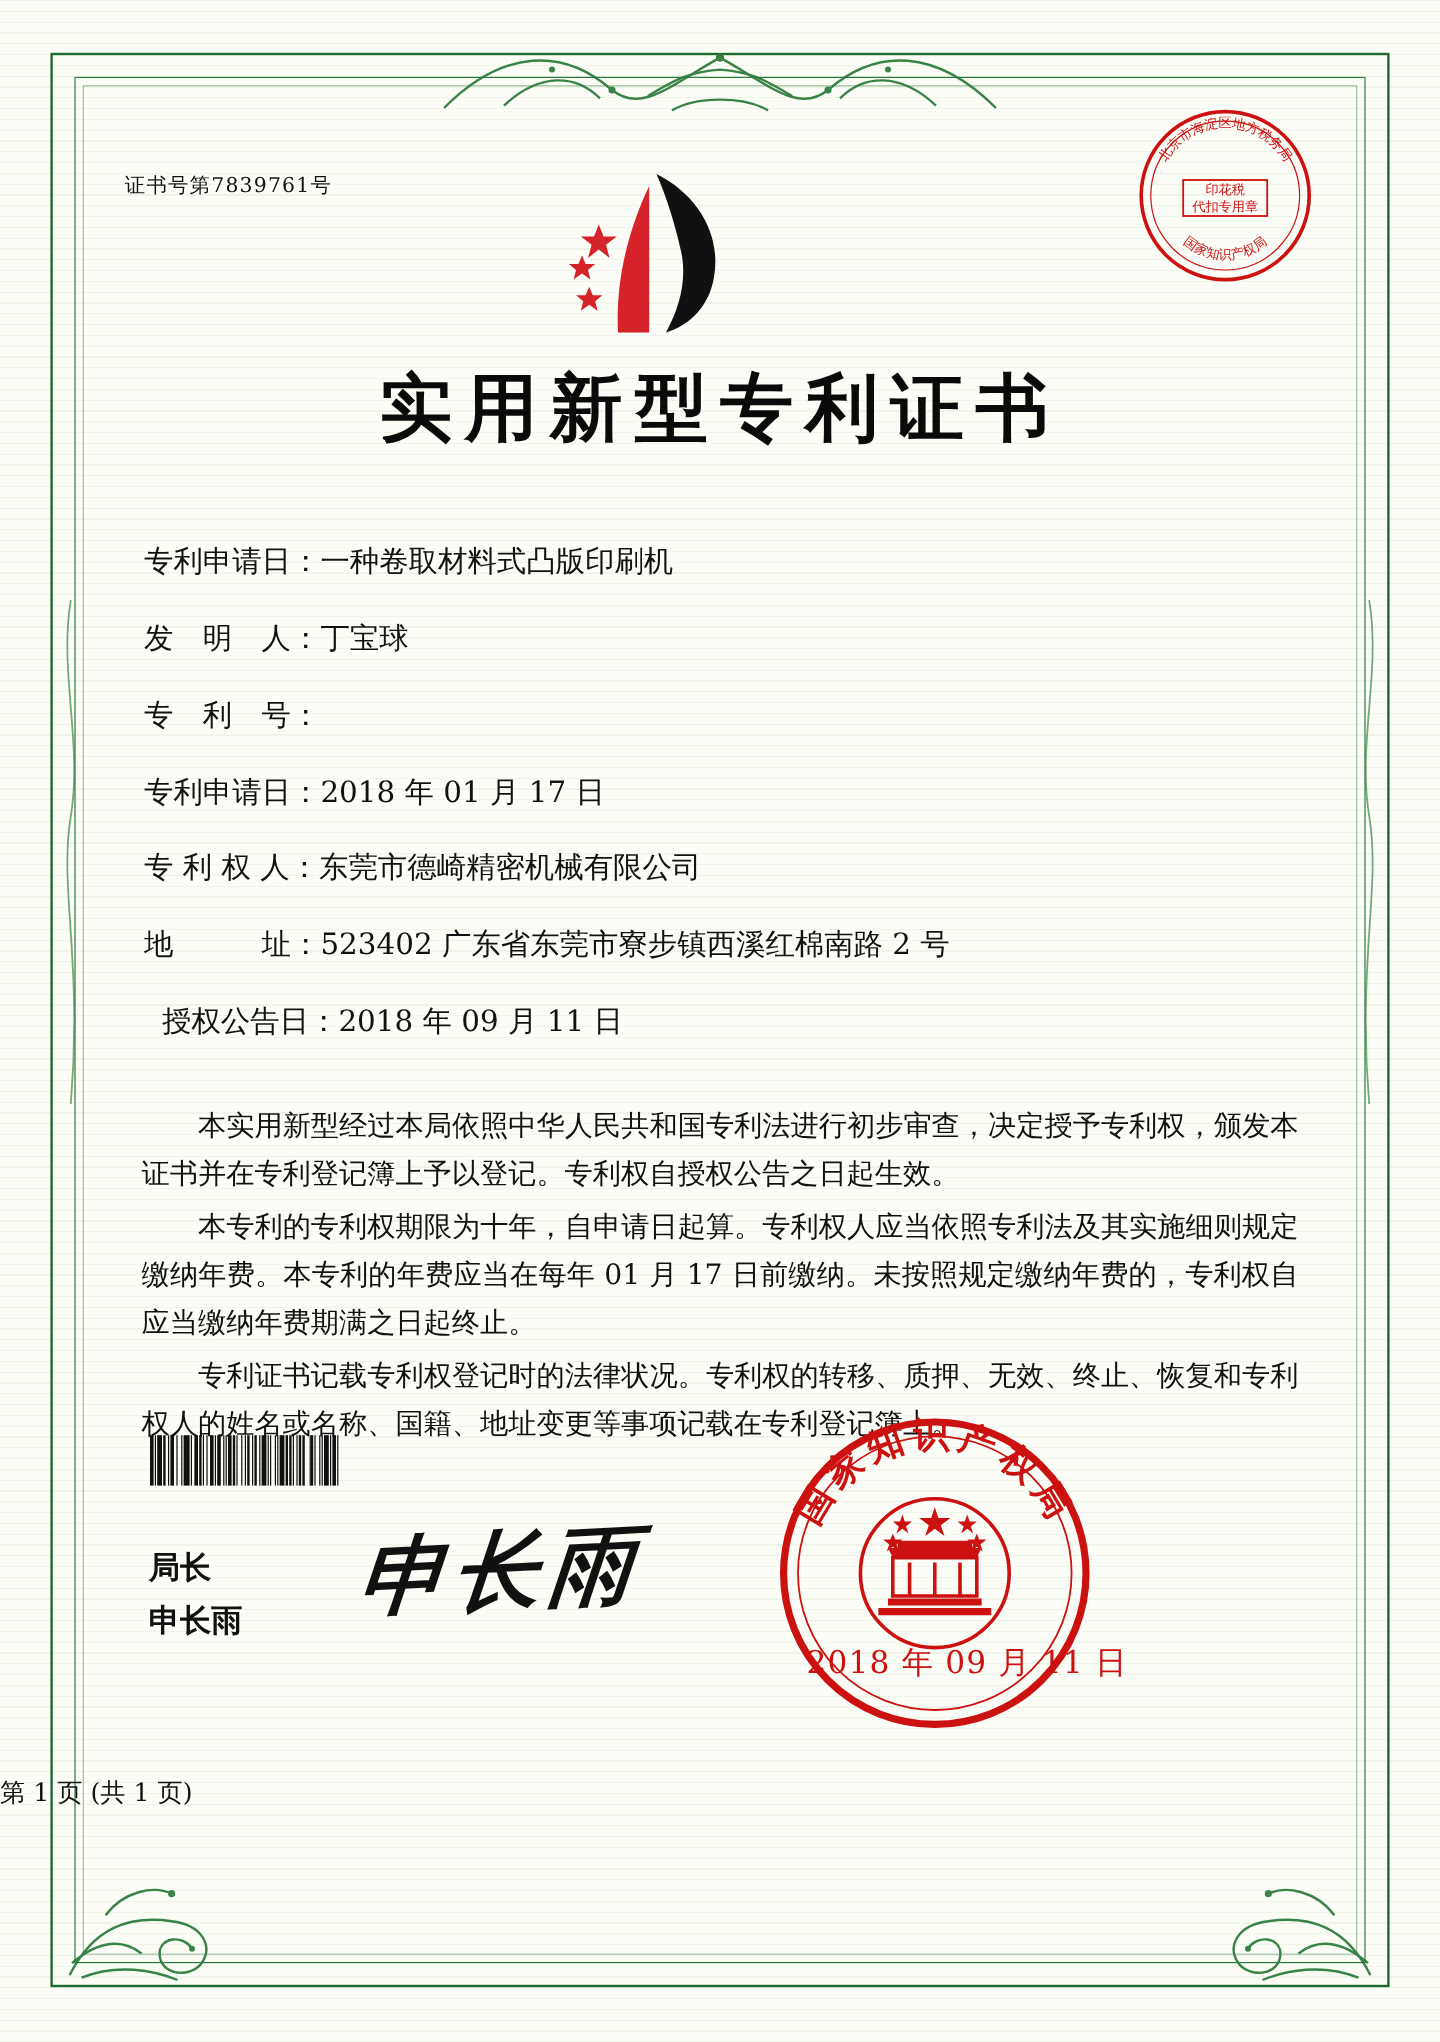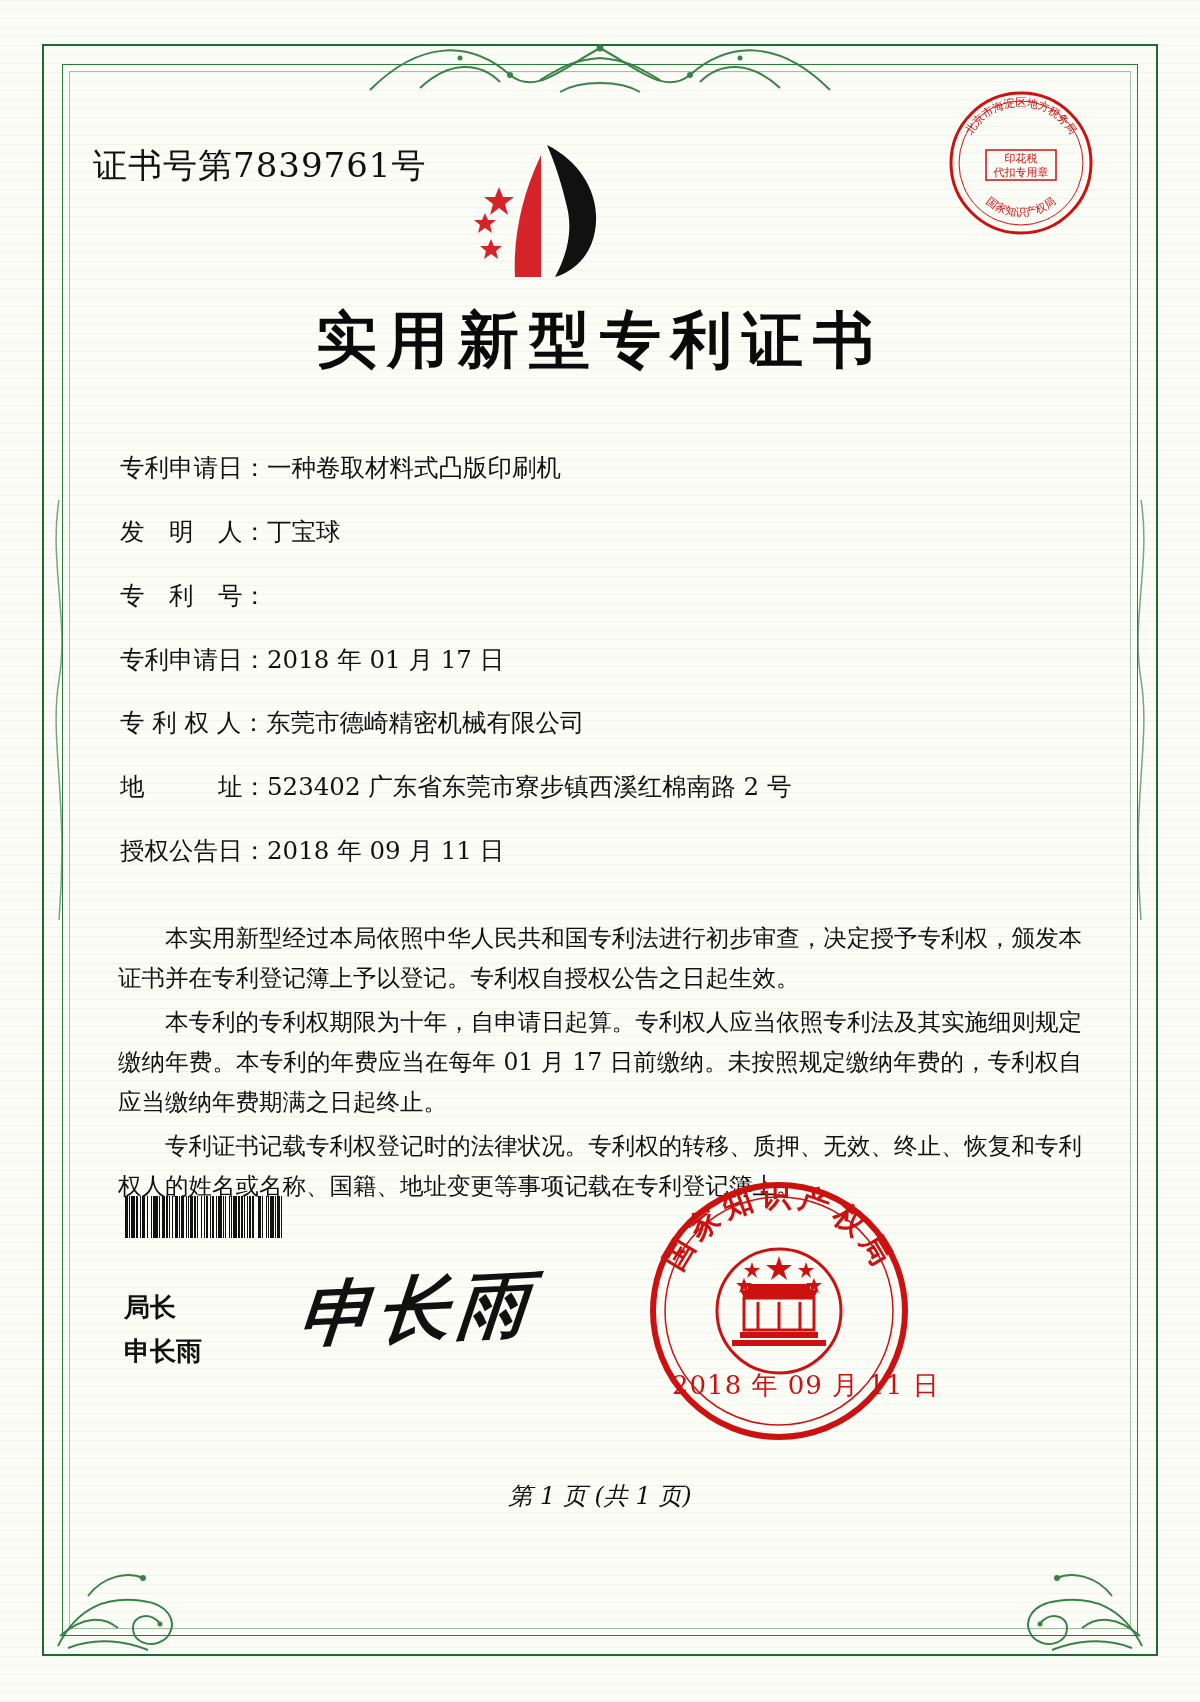--- a/index.html
+++ b/index.html
@@ -50,23 +50,23 @@
     position: absolute;
     color: #2f7d3e;
     pointer-events: none;
     opacity: 0.95;
   }
   .orn svg { display: block; }
 
   
   .cert-no {
     position: absolute;
-    left: 93px;
+    left: 104px;
     top: 143px;
-    font-size: 34px;
+    font-size: 17px;
     letter-spacing: 1px;
     font-family: "DejaVu Serif", serif;
   }
 
   .logo {
     position: absolute;
     left: 455px;
     top: 135px;
     width: 170px;
     height: 150px;
@@ -111,20 +111,21 @@
     white-space: pre;
     flex: 0 0 auto;
   }
   .field-value {
     flex: 1 1 auto;
     white-space: pre;
   }
   .field-row.split .field-col {
     display: flex;
     align-items: baseline;
+    margin-left: 15px;
   }
   .field-row.split .left { width: 500px; }
 
   
   .paras {
     position: absolute;
     left: 118px;
     top: 918px;
     width: 964px;
     font-size: 23.5px;
@@ -194,24 +195,22 @@
     font-family: "DejaVu Serif", serif;
     letter-spacing: 1px;
     white-space: nowrap;
   }
 
   
   .footer {
     position: absolute;
     left: 0; right: 0;
     top: 1480px;
-    text-align: center;
-    font-size: 24px;
-    font-family: "DejaVu Serif", serif;
-    font-style: italic;
+    font-size: 21px;
+    font-family: "DejaVu Serif", serif;
   }
 </style>
 </head>
 <body>
 
 <div class="page">
   <div class="bg-guilloche"></div>
 
   <div class="frame-outer"></div>
   <div class="frame-inner"></div>

